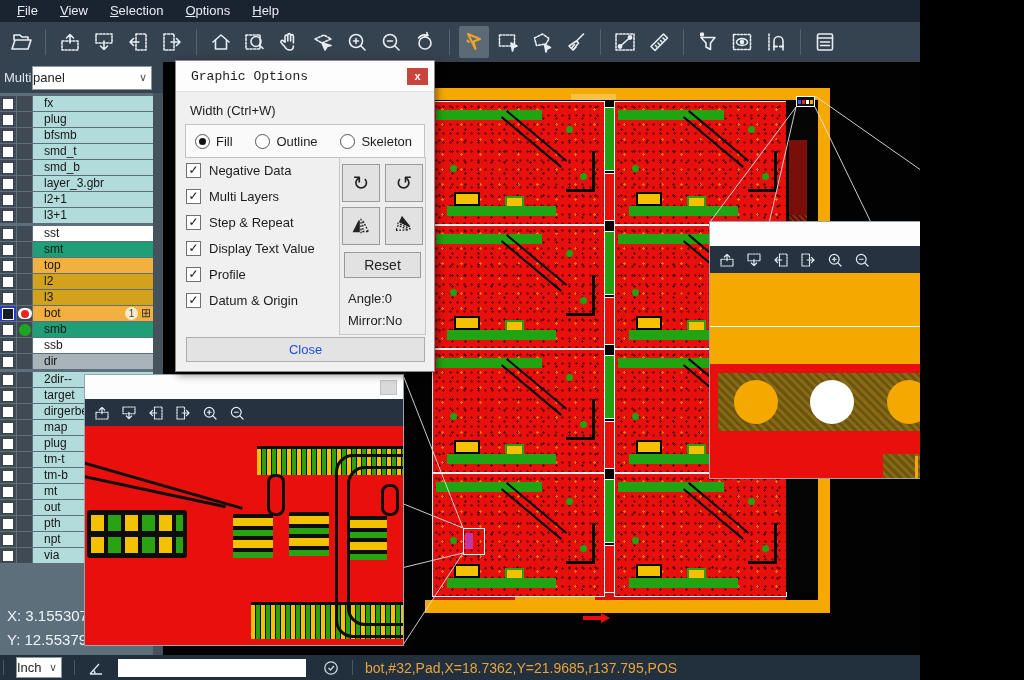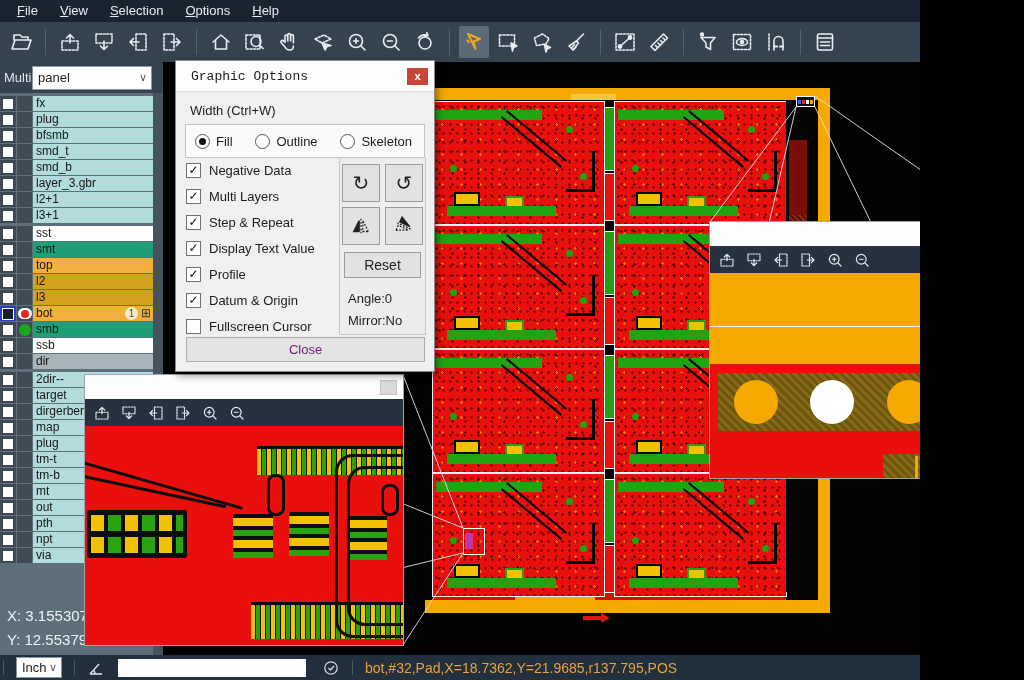--- a/index.html
+++ b/index.html
@@ -17,35 +17,35 @@
   .tbtn svg{width:24px;height:24px;}
   .tbtn.active{background:#5c6a76;}
   .tdiv{width:1px;height:26px;background:#55626e;margin:0 7px;}
   
   .sidebar{position:absolute;left:0;top:62px;width:163px;height:593px;background:#5d6f7b;}
   .steprow{position:absolute;left:0;top:0;width:163px;height:31px;background:#35424f;display:flex;align-items:center;}
   .steprow .lbl{color:#dfe6ec;font-size:13px;margin-left:4px;width:28px;}
   .combo{background:#fff;border:1px solid #8a97a0;height:22px;display:flex;align-items:center;
          font-size:13px;color:#222;}
   .steprow .combo{width:118px;}
-  .combo .val{flex:1;padding-left:5px;}
+  .combo .val{flex:1;}
   .combo .chev{color:#555;font-size:11px;padding-right:4px;}
   .scrollstrip{position:absolute;left:153px;top:31px;width:10px;height:562px;background:#46525c;}
   .layer-list{position:absolute;left:0;top:34px;width:153px;}
   .lgroup{margin-bottom:3px;}
   .lrow{display:flex;height:15px;margin-bottom:1px;}
   .lrow .cb{width:16px;background:#3f4a54;display:flex;align-items:center;justify-content:center;margin-right:1px;}
   .lrow .cb .box{width:10px;height:10px;background:#fff;border:1px solid #39444e;}
   .lrow.checked .cb{background:#2a3cc8;}
   .lrow.checked .cb .box{background:#141e28;border-color:#fff;}
   .lrow .ind{width:15px;background:#3f4a54;display:flex;align-items:center;justify-content:center;margin-right:1px;}
   .pill{width:14px;height:11px;background:#fff;border-radius:6px;display:flex;align-items:center;justify-content:center;}
   .dot-red{width:8px;height:8px;border-radius:50%;background:#e8261f;}
   .dot-green{width:12px;height:12px;border-radius:50%;background:#1fa51f;}
-  .lrow .nm{flex:1;font-size:12px;color:#161616;padding-left:3px;line-height:15px;white-space:nowrap;
+  .lrow .nm{flex:1;font-size:12px;color:#161616;padding-left:11px;line-height:15px;white-space:nowrap;
             overflow:hidden;display:flex;align-items:center;}
   .lrow .nm .t{flex:1;}
   .badge{width:13px;height:13px;border-radius:50%;background:#f6ecca;color:#444;font-size:10px;
          display:flex;align-items:center;justify-content:center;margin-right:3px;}
   .gridic{color:#333;font-size:12px;margin-right:2px;line-height:13px;}
   .xy{position:absolute;left:7px;top:542px;color:#eef3f6;font-size:15px;line-height:24px;}
   
   .canvas{position:absolute;left:163px;top:62px;width:861px;height:593px;background:#020202;overflow:hidden;}
   .pcb-panel{position:absolute;left:262px;top:26px;width:405px;height:525px;z-index:1;}
   .band-top{position:absolute;left:0;top:0;width:405px;height:12px;background:#f5a800;}
@@ -137,21 +137,21 @@
   .xform{position:absolute;left:163px;top:96px;width:87px;height:178px;border:1px solid #c6c6c6;background:#ededed;
          box-sizing:border-box;padding-top:6px;}
   .xgrid{display:flex;flex-wrap:wrap;justify-content:center;gap:5px;}
   .xbtn{width:36px;height:36px;background:#e2e2e2;border:1px solid #9a9a9a;display:flex;align-items:center;
         justify-content:center;font-size:20px;color:#222;}
   .xbtn svg{width:22px;height:22px;}
   .reset{display:block;margin:7px auto 0;width:77px;height:26px;background:#e2e2e2;border:1px solid #9a9a9a;
          font-size:14px;color:#222;font-family:"Liberation Sans",sans-serif;}
   .ang{margin:10px 0 0 8px;line-height:22px;}
   .dlg-closebtn{position:absolute;left:10px;bottom:9px;width:239px;height:25px;background:#e3e3e3;
-                border:1px solid #adadad;font-size:13px;color:#701a75;font-family:"Liberation Sans",sans-serif;}
+                border:1px solid #adadad;font-size:13px;color:#1d4ed8;font-family:"Liberation Sans",sans-serif;}
   
   .statusbar{position:absolute;left:0;top:655px;width:1024px;height:25px;background:#222f3d;display:flex;
              align-items:center;box-sizing:border-box;}
   .sdiv{width:1px;height:15px;background:#4a5866;}
   .statusbar .combo{width:44px;height:19px;margin-left:12px;}
   .angicon{margin-left:12px;}
   .sinput{margin-left:13px;width:180px;height:18px;background:#fff;border:none;outline:none;font-size:12px;padding:0 4px;}
   .syncicon{margin-left:16px;margin-right:12px;}
   .smsg{color:#e8a33d;font-size:14px;margin-left:12px;white-space:nowrap;}
   svg{display:block;}
@@ -1015,24 +1015,20 @@
           <span>Display Text Value</span>
         </div>
         <div class="chk">
           <span class="cbx">✓</span>
           <span>Profile</span>
         </div>
         <div class="chk">
           <span class="cbx">✓</span>
           <span>Datum &amp; Origin</span>
         </div>
-        <div class="chk">
-          <span class="cbx"></span>
-          <span>Fullscreen Cursor</span>
-        </div>
       </div>
     <div class="xform">
       <div class="xgrid">
         <div class="xbtn">
             <span>↻</span>
           </div>
         <div class="xbtn">
             <span>↺</span>
           </div>
         <div class="xbtn">

